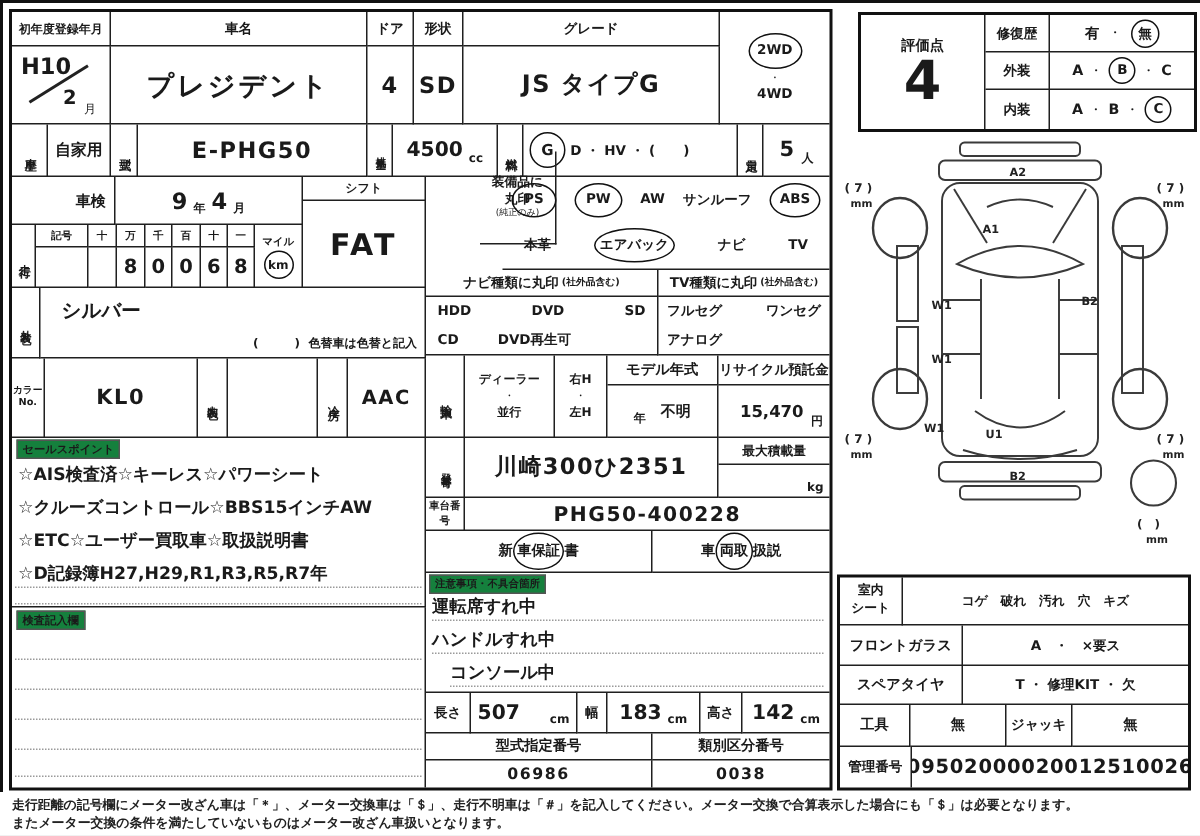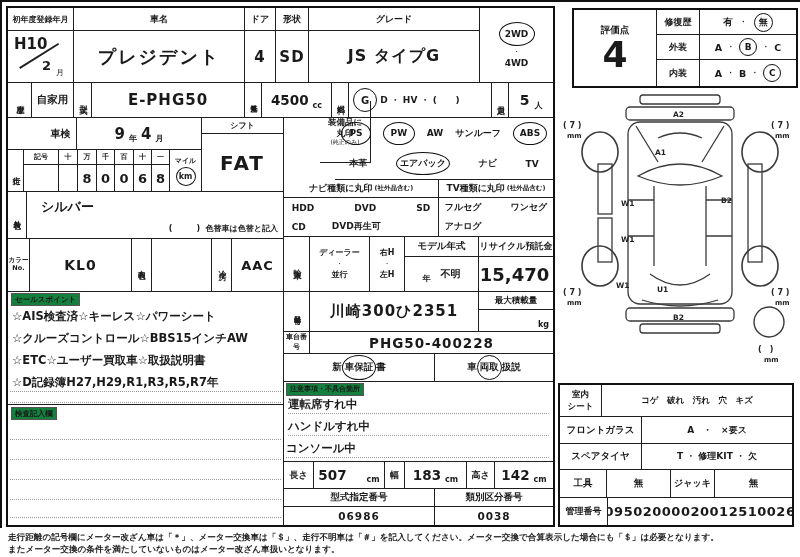--- a/index.html
+++ b/index.html
@@ -285,21 +285,21 @@
         <span>モデル年式</span>
       </div>
     <div class="cell" style="left:397px;top:249px;width:74px;height:35px;gap:10px;">
       <span class="unit" style="margin-top:8px;">年</span>
       <span style="font-size:10px;font-weight:bold;">不明</span>
     </div>
     <div class="cell nr" style="left:471px;top:229px;width:74px;height:20px;font-size:9px;font-weight:bold;">
         <span>リサイクル預託金</span>
       </div>
     <div class="cell nr" style="left:471px;top:249px;width:74px;height:35px;">
-      <span style="font-size:18px;font-weight:600;margin-left:10px;">15,470</span>
+      <span style="font-size:11px;font-weight:600;margin-left:10px;">15,470</span>
       <span class="unit" style="margin:12px 0 0 5px;">円</span>
     </div>
 
     <div class="cell" style="left:276px;top:284px;width:26px;height:40px;">
         <span class="vlab" style="font-size:7px;">登録番号</span>
       </div>
     <div class="cell" style="left:302px;top:284px;width:169px;height:40px;font-size:15px;font-weight:600;letter-spacing:1px;">
         <span>川崎300ひ2351</span>
       </div>
     <div class="cell nr" style="left:471px;top:284px;width:74px;height:18px;font-size:8.5px;font-weight:bold;">
@@ -324,21 +324,21 @@
     <div class="cell nr" style="left:427px;top:346px;width:118px;height:28px;font-size:9.5px;font-weight:bold;">
       <span>車</span>
         <span class="ringmid">両取</span>
         <span>扱説</span>
     </div>
 
     <div class="cell top left nr" style="left:276px;top:374px;width:269px;height:80px;">
       <span class="tab" style="left:2px;top:1px;font-size:7px;">注意事項・不具合箇所</span>
       <span class="abs dotline" style="left:4px;right:4px;top:13px;height:19px;font-size:11.5px;font-weight:bold;display:flex;align-items:center;">運転席すれ中</span>
       <span class="abs dotline" style="left:4px;right:4px;top:35px;height:19px;font-size:11.5px;font-weight:bold;display:flex;align-items:center;">ハンドルすれ中</span>
-      <span class="abs dotline" style="left:2px;right:4px;top:57px;height:19px;font-size:11.5px;font-weight:bold;display:flex;align-items:center;">コンソール中</span>
+      <span class="abs dotline" style="left:16px;right:4px;top:57px;height:19px;font-size:11.5px;font-weight:bold;display:flex;align-items:center;">コンソール中</span>
     </div>
 
     <div class="cell hdr" style="left:276px;top:454px;width:30px;height:27px;">
         <span>長さ</span>
       </div>
     <div class="cell" style="left:306px;top:454px;width:71px;height:27px;gap:16px;">
       <span style="font-size:13.5px;font-weight:600;">507</span>
       <span class="unit" style="margin:9px 0 0 4px;">cm</span>
     </div>
     <div class="cell hdr" style="left:377px;top:454px;width:20px;height:27px;">

